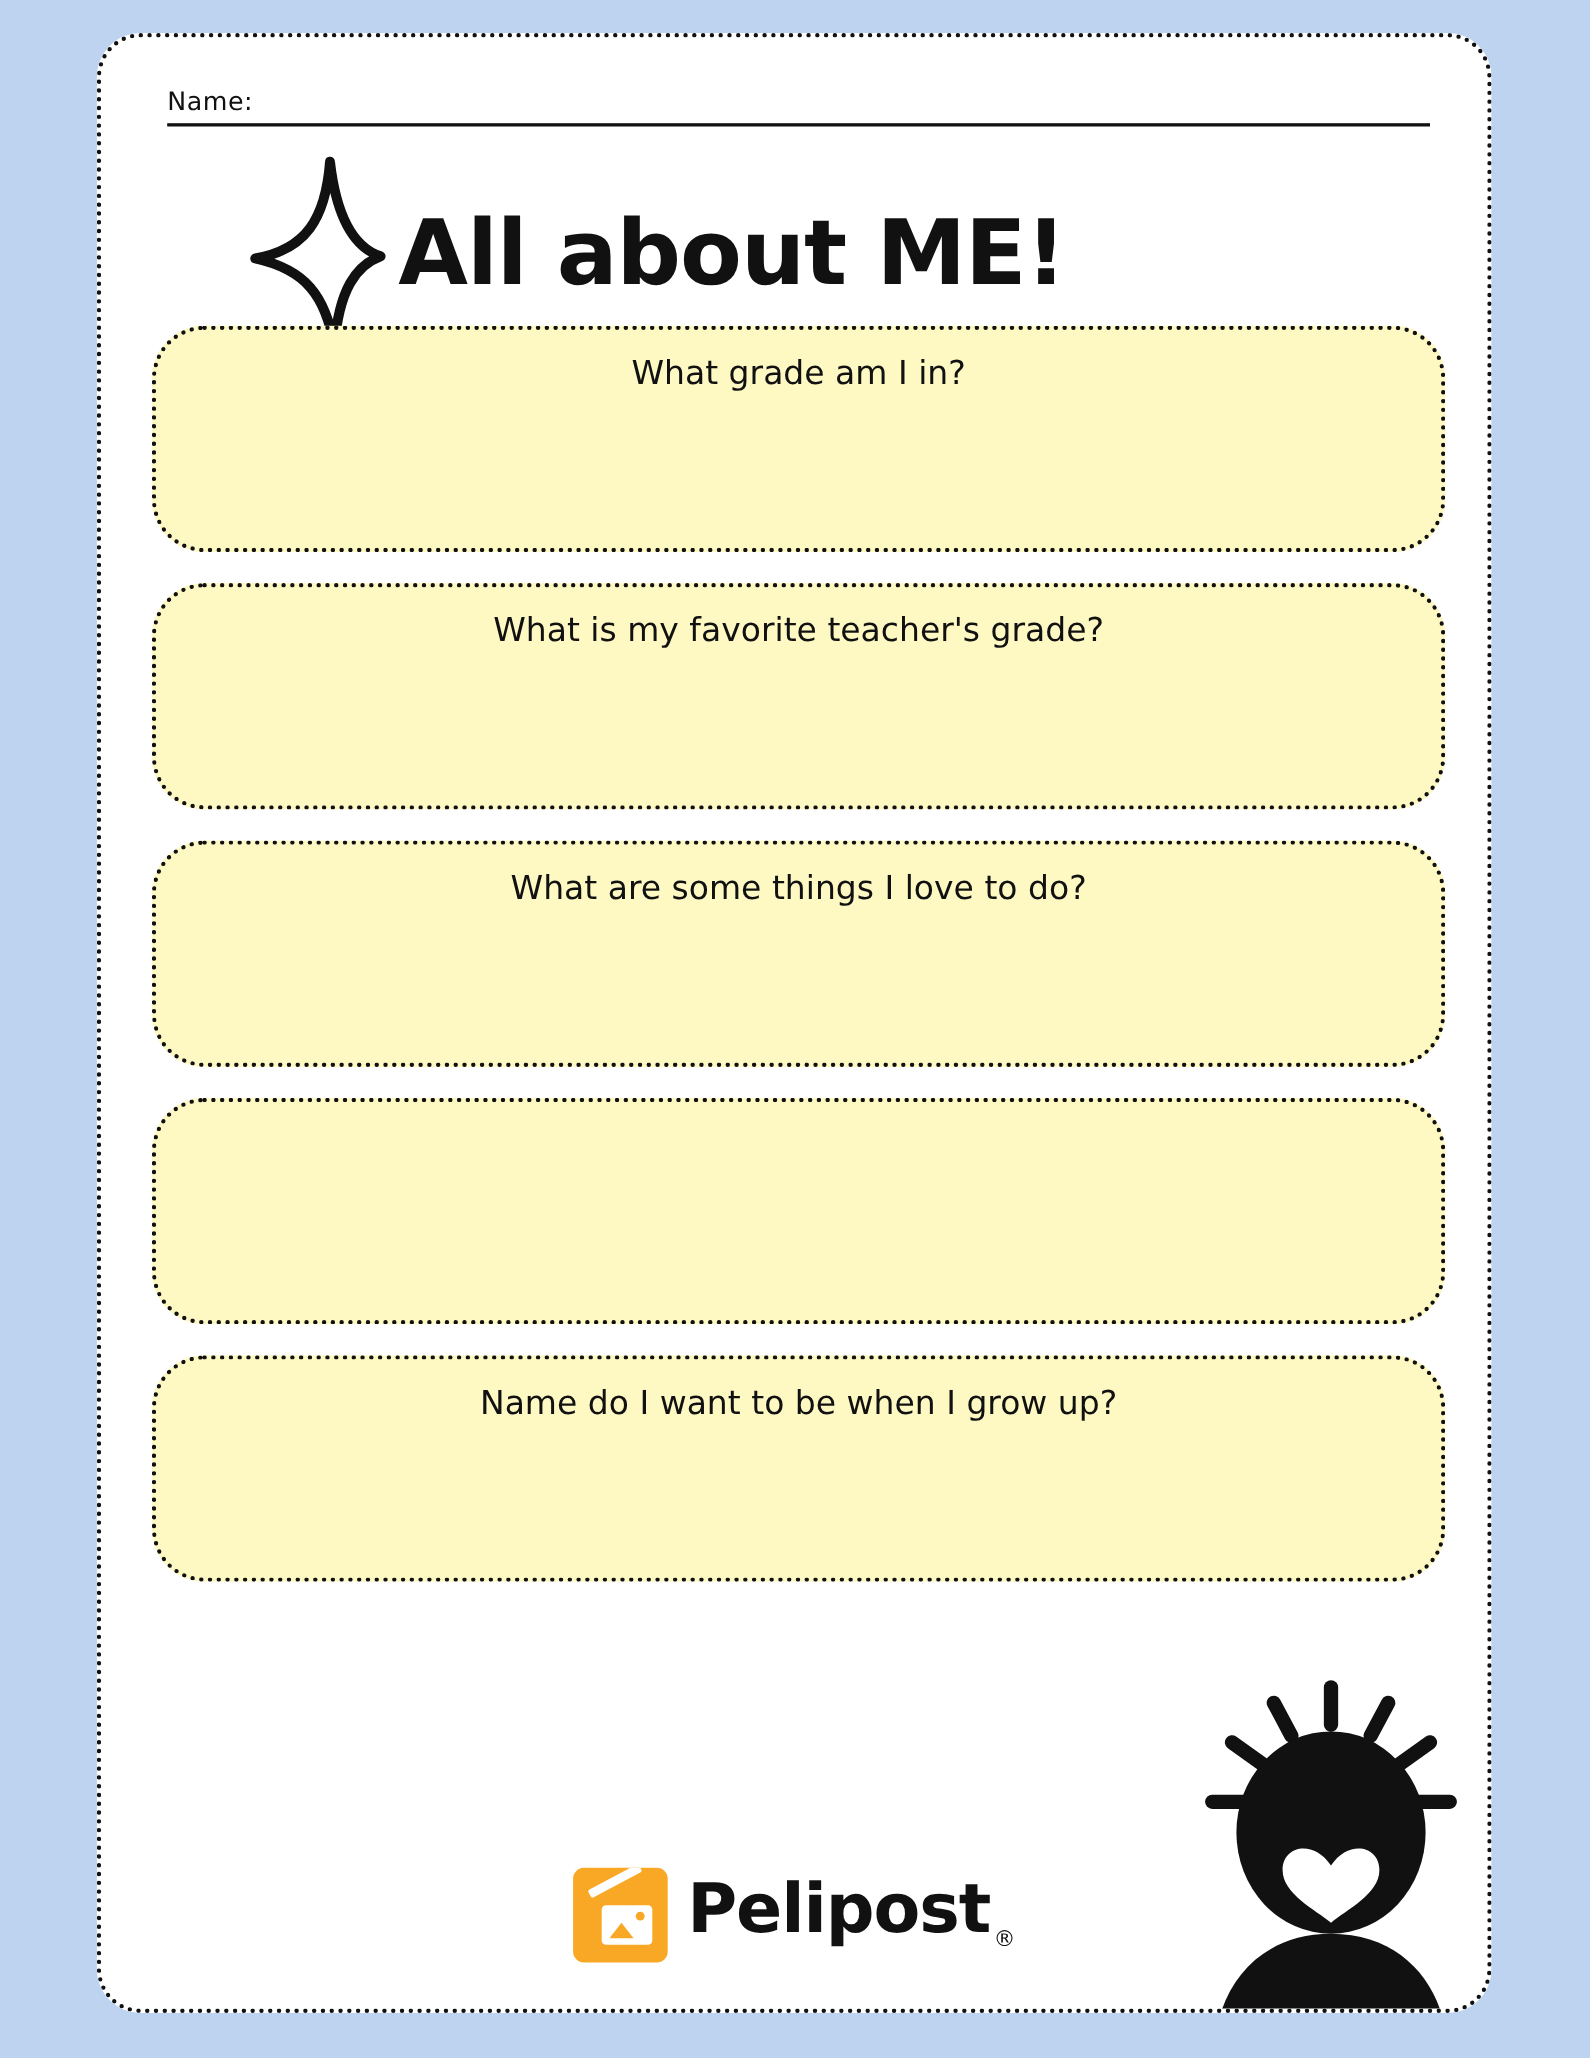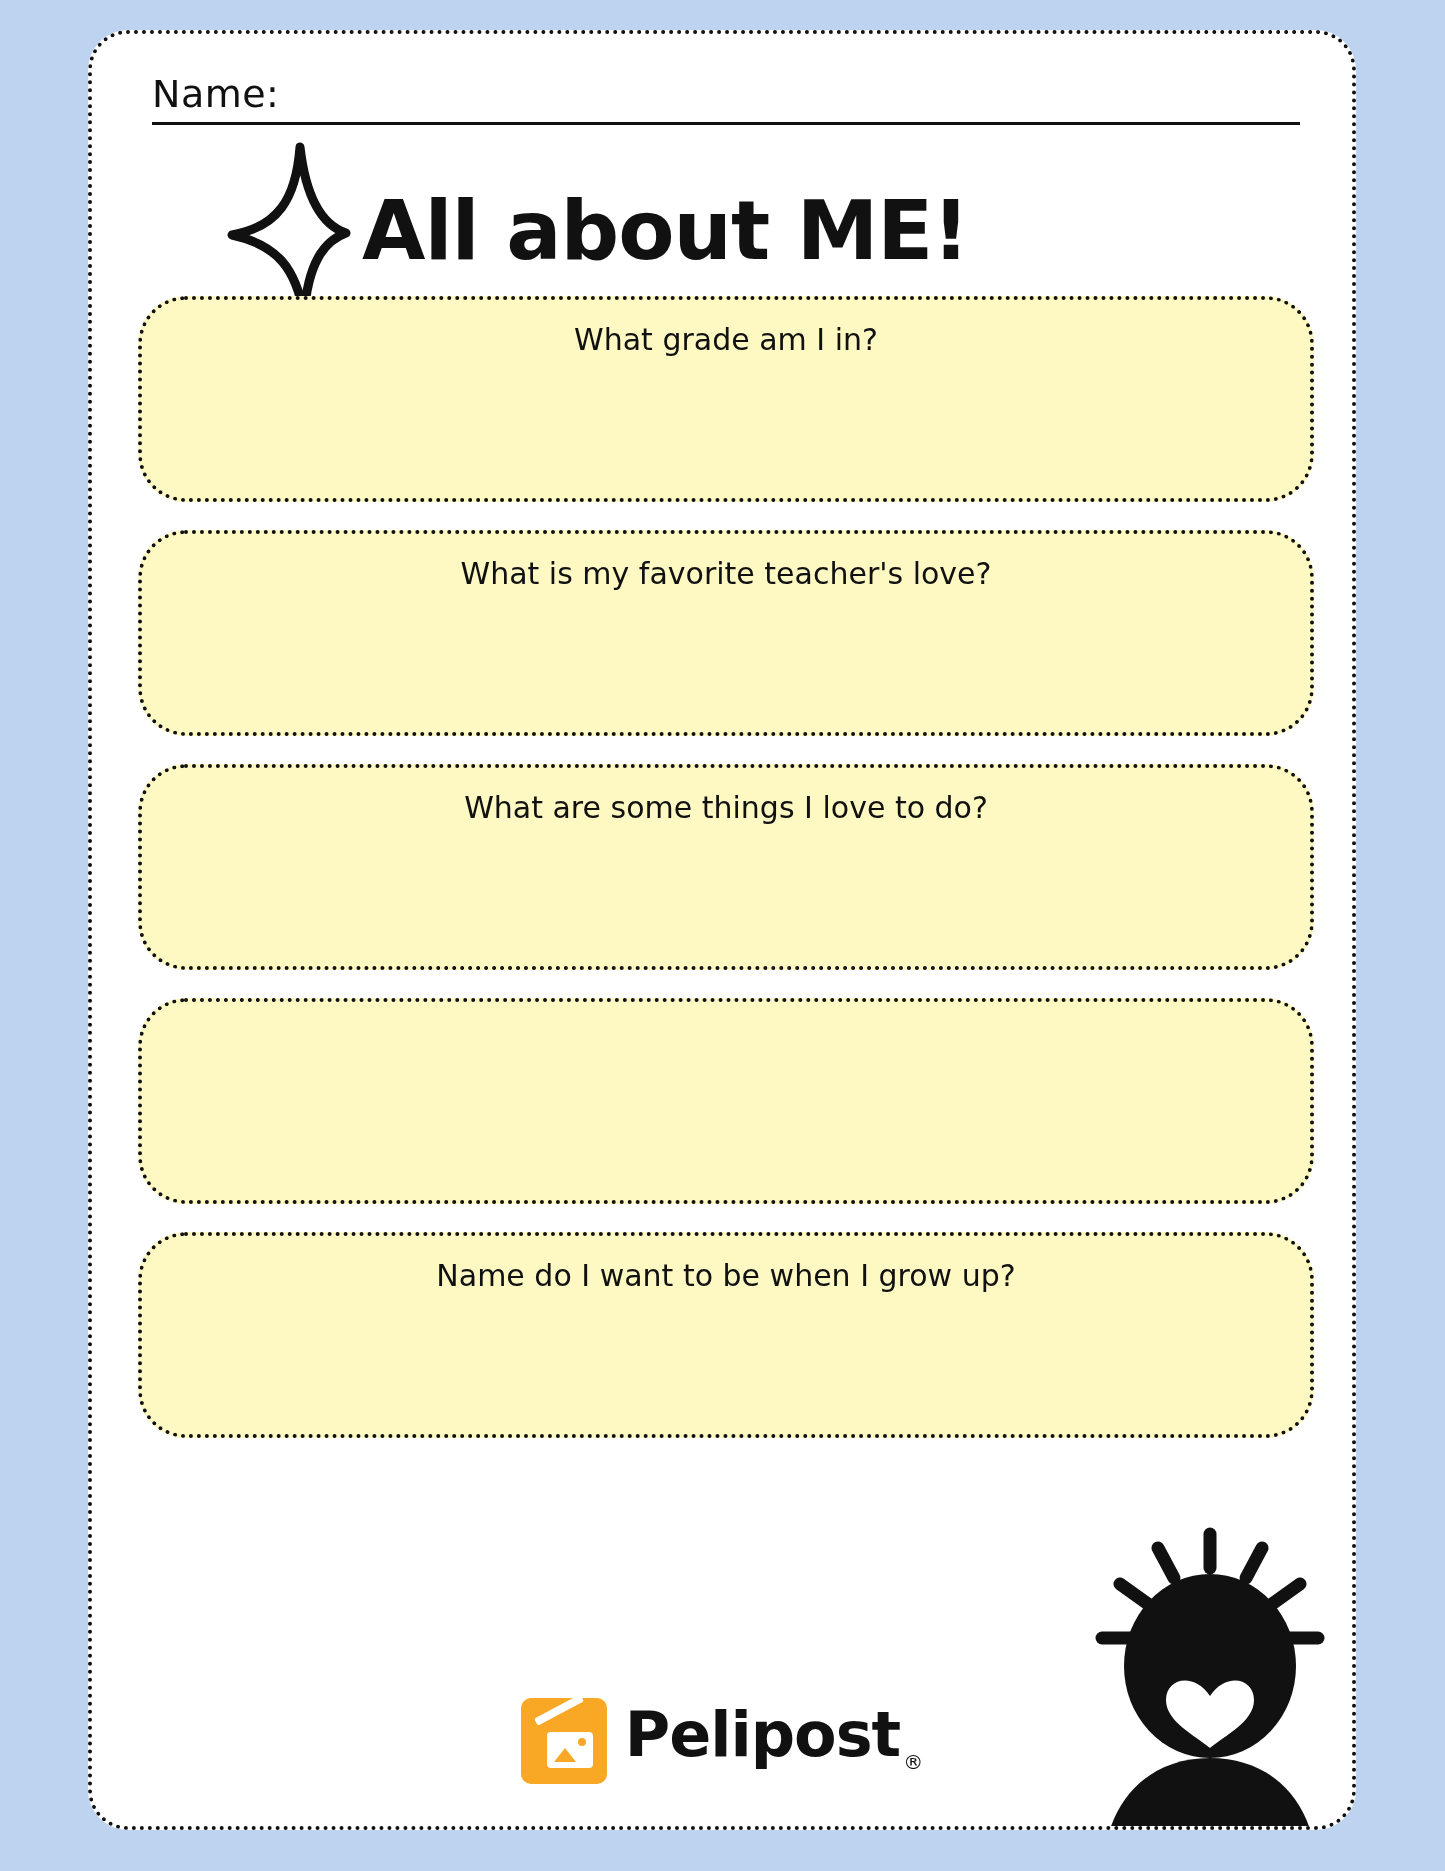--- a/index.html
+++ b/index.html
@@ -36,21 +36,21 @@
     gap: 48px;
   }
   .field {
     display: flex;
     align-items: flex-end;
     flex: 1;
     border-bottom: 3px solid #111111;
     padding-bottom: 6px;
   }
   .field-label {
-    font-size: 38px;
+    font-size: 23px;
     color: #111111;
     font-family: "DejaVu Sans", sans-serif;
     letter-spacing: 0.5px;
     white-space: nowrap;
   }
   .field-input {
     flex: 1;
     height: 34px;
   }
 
@@ -220,21 +220,21 @@
   </div>
 
   <div class="questions">
 
     <div class="qbox">
       <span class="qlabel">What grade am I in?</span>
       <span class="qanswer"></span>
     </div>
 
     <div class="qbox">
-      <span class="qlabel">What is my favorite teacher's love?</span>
+      <span class="qlabel">What is my favorite teacher's grade?</span>
       <span class="qanswer"></span>
     </div>
 
     <div class="qbox">
       <span class="qlabel">What are some things I love to do?</span>
       <span class="qanswer"></span>
     </div>
 
     <div class="qbox">
       <span class="qanswer"></span>

